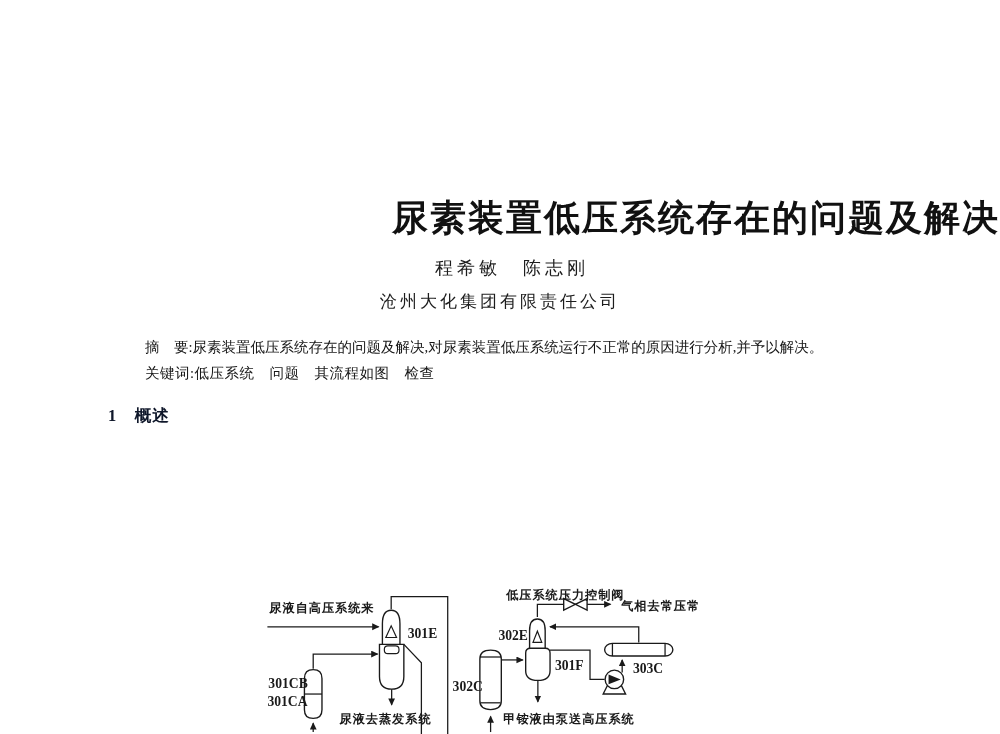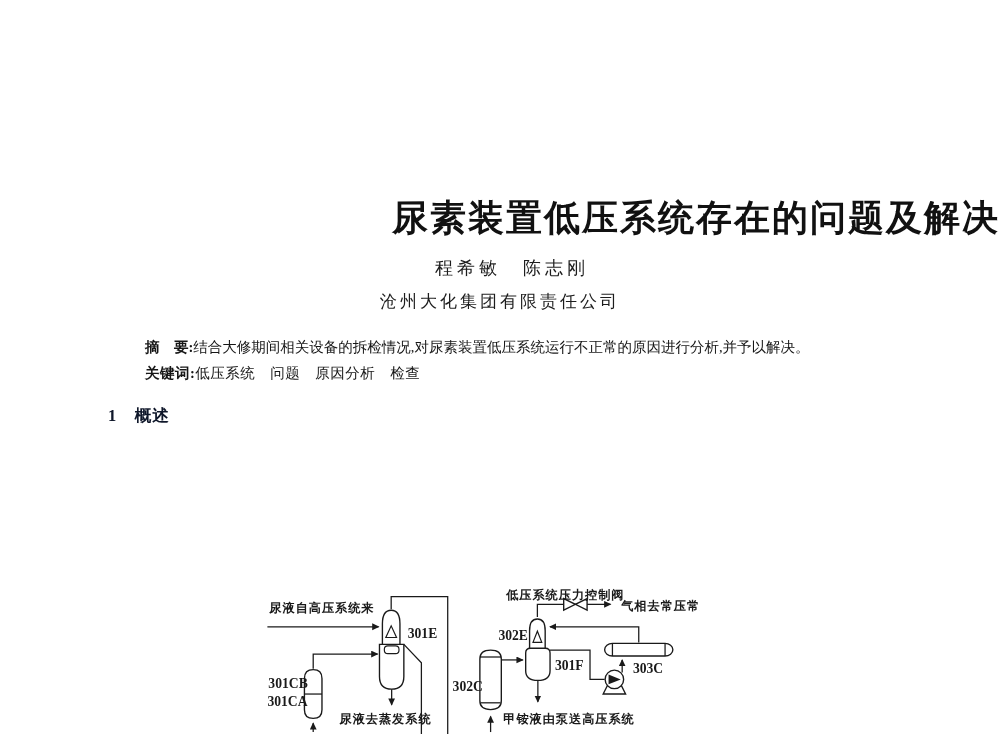--- a/index.html
+++ b/index.html
@@ -21,21 +21,21 @@
     font-size:17px;letter-spacing:3px;color:#1c1c1c;
   }
   .abstract{
     position:absolute;left:145px;top:337px;width:716px;
     font-size:14.5px;line-height:21px;color:#161616;
   }
   .keywords{
     position:absolute;left:145px;top:364px;width:716px;
     font-size:14.5px;color:#161616;letter-spacing:0.5px;
   }
-  .lbl{font-weight:bold;}
+  .lbl{font-weight:normal;}
   .sec-heading{
     position:absolute;left:108px;top:405px;
     font-size:16.5px;font-weight:bold;color:#0f172a;letter-spacing:1px;
   }
   .body-par{
     position:absolute;left:100px;top:427px;width:812px;
     font-size:17.5px;line-height:33px;text-align:justify;text-indent:2em;
     color:#141414;
   }
   .diagram{position:absolute;left:250px;top:580px;width:450px;height:154px;}
@@ -51,23 +51,23 @@
 <body>
 
 <div class="page">
 
   <h1 class="title">尿素装置低压系统存在的问题及解决</h1>
 
   <div class="authors">程希敏　陈志刚</div>
 
   <div class="affiliation">沧州大化集团有限责任公司</div>
 
-  <div class="abstract"><span class="lbl">摘　要:</span><span>结合大修期间相关设备的拆检情况,对尿素装置低压系统运行不正常的原因进行分析,并予以解决。</span></div>
+  <div class="abstract"><span class="lbl">摘　要:</span><span>尿素装置低压系统存在的问题及解决,对尿素装置低压系统运行不正常的原因进行分析,并予以解决。</span></div>
 
-  <div class="keywords"><span class="lbl">关键词:</span><span>低压系统　问题　原因分析　检查</span></div>
+  <div class="keywords"><span class="lbl">关键词:</span><span>低压系统　问题　其流程如图　检查</span></div>
 
   <div class="sec-heading">1　概述</div>
 
 
   <svg class="diagram" viewBox="0 0 450 158" width="450" height="158">
     <defs>
       <marker id="ar" markerUnits="userSpaceOnUse" markerWidth="9" markerHeight="8" refX="6.5" refY="3.5" orient="auto">
         <polygon points="0,0 7.5,3.5 0,7" fill="#1a1a1a"></polygon>
       </marker>
     </defs>

